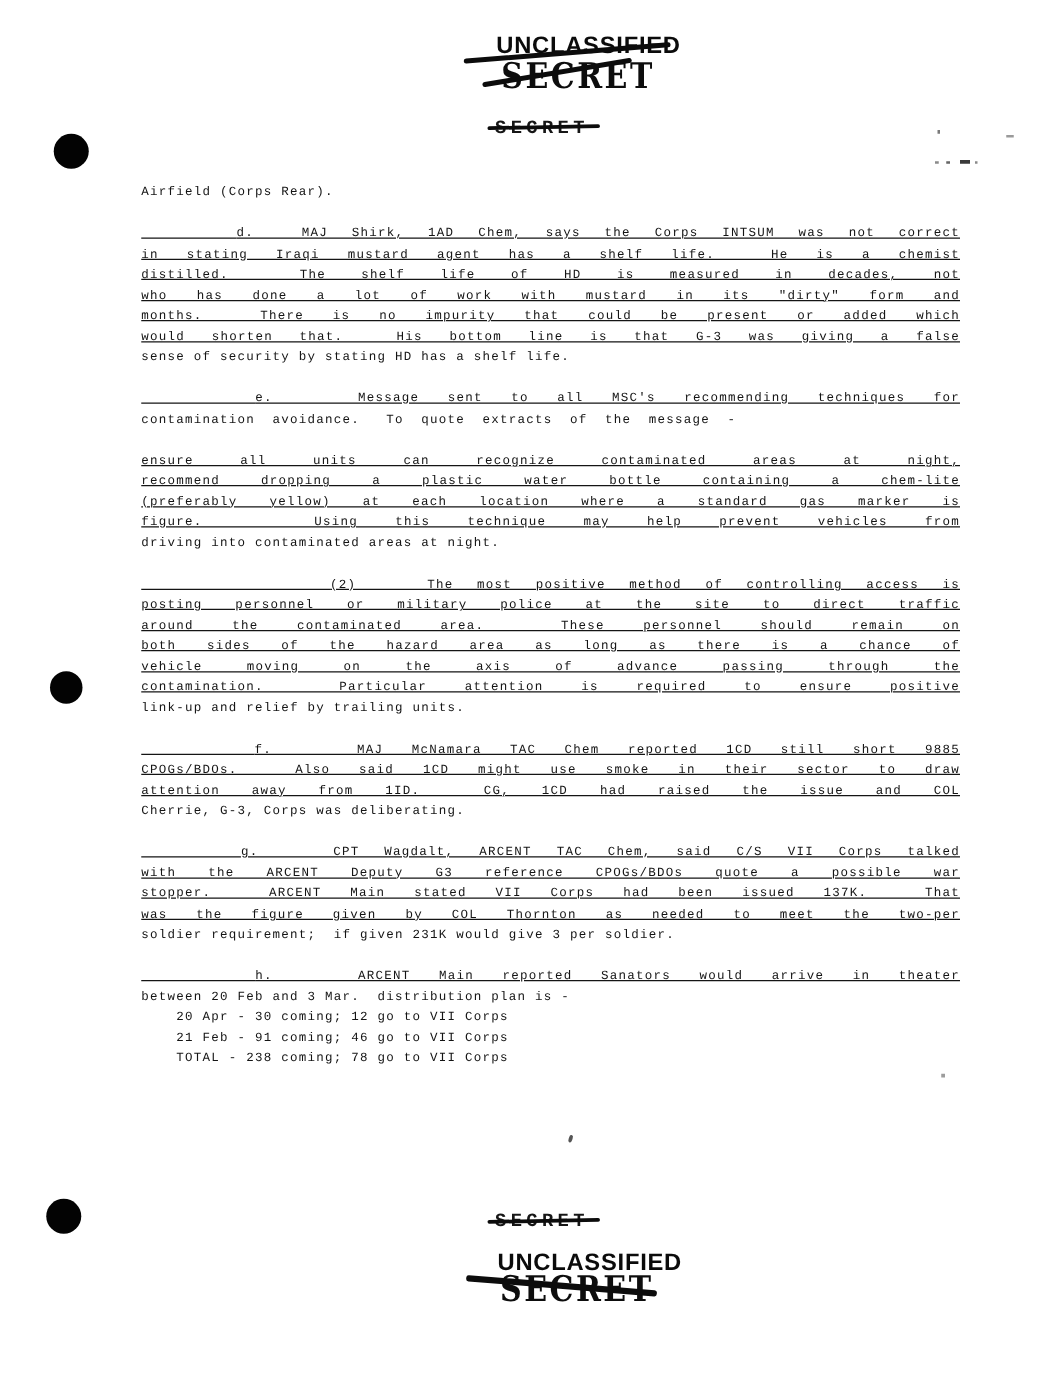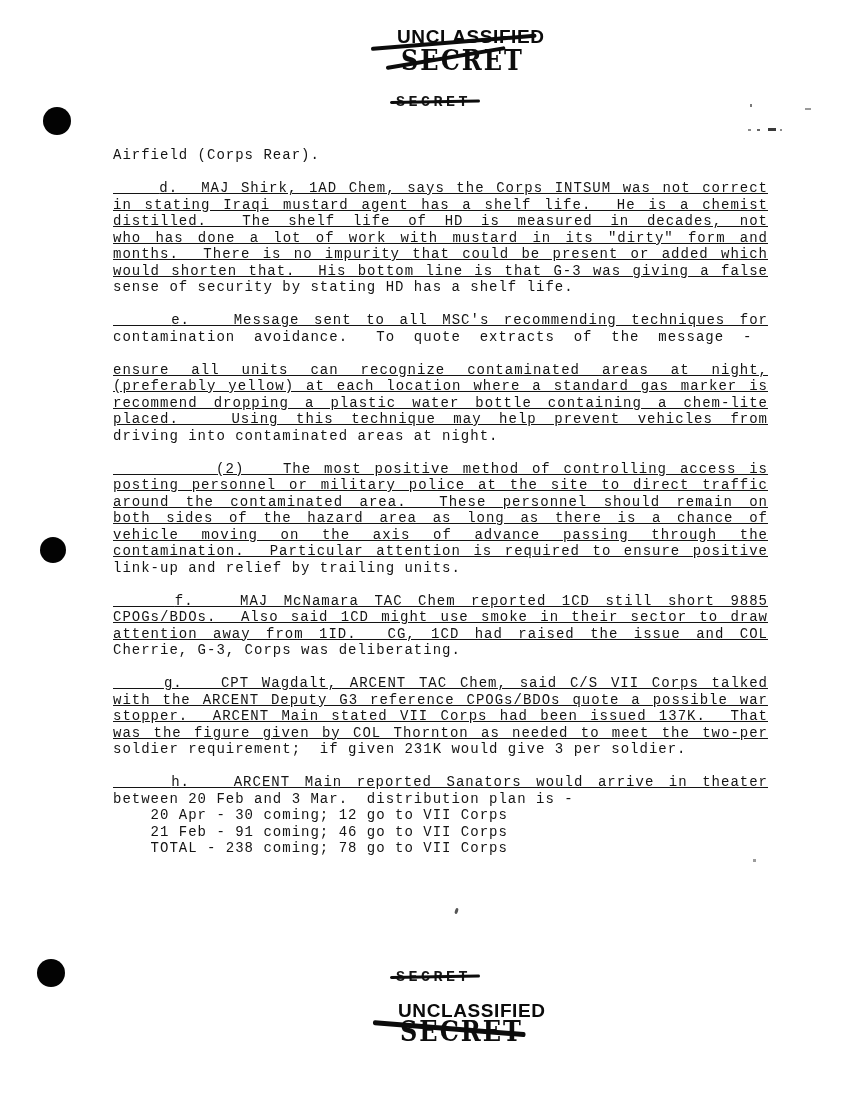--- a/index.html
+++ b/index.html
@@ -7,21 +7,21 @@
     width:850px; height:1107px; position:relative; overflow:hidden;
     background:#ffffff;
     font-family:"Liberation Mono", "DejaVu Sans Mono", monospace;
   }
   .page { position:absolute; inset:0; background:var(--paper,#ffffff); }
 
   
   .doc-body {
     position:absolute; left:113px; top:147px; width:655px;
     color:var(--ink,#141414);
-    font-size:14px; line-height:16.5px; letter-spacing:1.0px;
+    font-size:10px; line-height:16.5px; letter-spacing:1.0px;
   }
   .para { margin:0 0 16.5px 0; }
   .line { white-space:pre-wrap; min-height:16.5px; }
   .line.just { text-align:justify; text-align-last:justify;text-decoration:underline; }
 
   
   .sans-mark {
     position:absolute; font-family:"Liberation Sans", sans-serif;
     font-weight:600; font-size:19px; letter-spacing:0.6px; color:#0b0b0b;
     white-space:nowrap;
@@ -94,23 +94,23 @@
         <div class="line just">months.  There is no impurity that could be present or added which</div>
         <div class="line just">would shorten that.  His bottom line is that G-3 was giving a false</div>
         <div class="line">sense of security by stating HD has a shelf life.</div>
       </div>
       <div class="para">
         <div class="line just">    e.   Message sent to all MSC's recommending techniques for</div>
         <div class="line">contamination  avoidance.   To  quote  extracts  of  the  message  -</div>
       </div>
       <div class="para">
         <div class="line just">ensure all units can recognize contaminated areas at night,</div>
+        <div class="line just">recommend dropping a plastic water bottle containing a chem-lite</div>
         <div class="line just">(preferably yellow) at each location where a standard gas marker is</div>
-        <div class="line just">recommend dropping a plastic water bottle containing a chem-lite</div>
-        <div class="line just">placed.   Using this technique may help prevent vehicles from</div>
+        <div class="line just">figure.   Using this technique may help prevent vehicles from</div>
         <div class="line">driving into contaminated areas at night.</div>
       </div>
       <div class="para">
         <div class="line just">        (2)   The most positive method of controlling access is</div>
         <div class="line just">posting personnel or military police at the site to direct traffic</div>
         <div class="line just">around the contaminated area.  These personnel should remain on</div>
         <div class="line just">both sides of the hazard area as long as there is a chance of</div>
         <div class="line just">vehicle moving on the axis of advance passing through the</div>
         <div class="line just">contamination.  Particular attention is required to ensure positive</div>
         <div class="line">link-up and relief by trailing units.</div>

